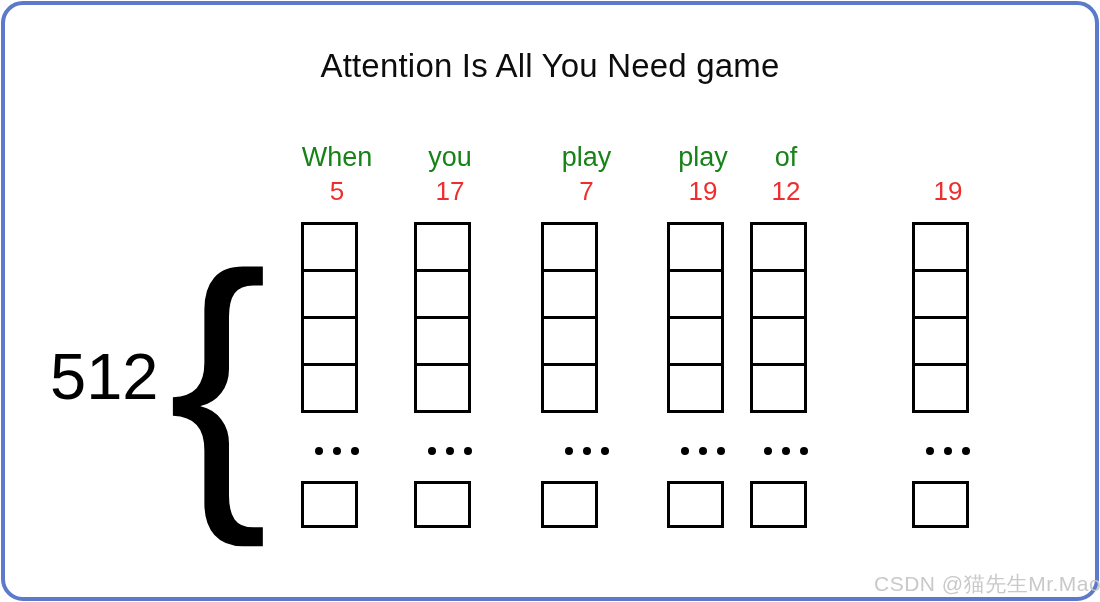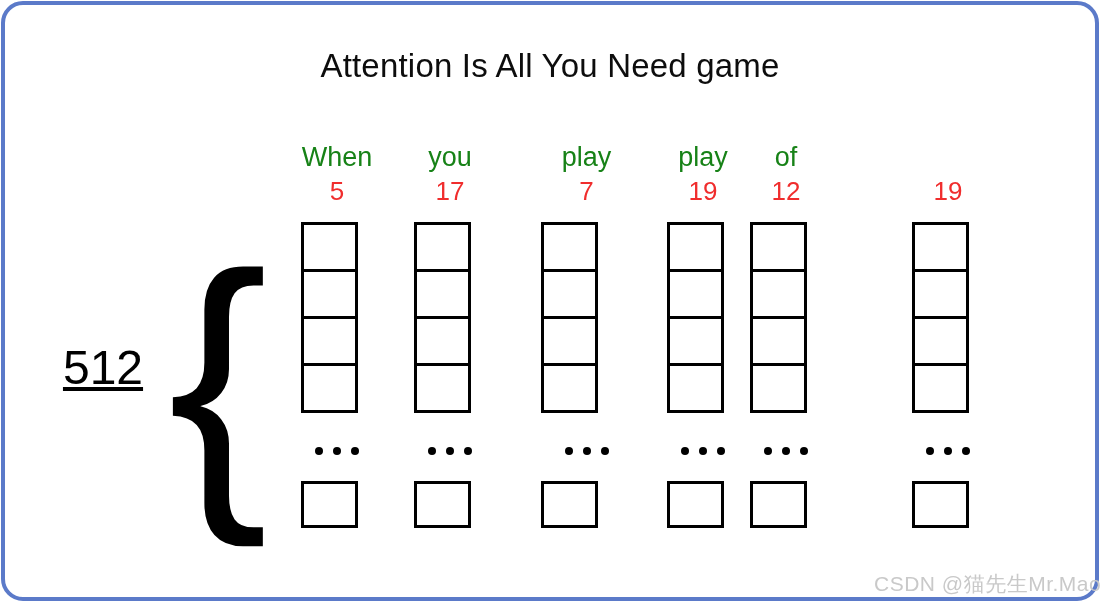--- a/index.html
+++ b/index.html
@@ -10,21 +10,21 @@
   .frame{
     position:absolute;inset:1px;border:4px solid #5b7ac9;border-radius:22px;
     pointer-events:none;
   }
   .title{
     position:absolute;top:47px;left:0;width:100%;text-align:center;
     font-size:33px;letter-spacing:.2px;color:#0d0d0d;
   }
   .dim-label{
     position:absolute;left:50px;top:344px;width:106px;text-align:center;
-    font-size:48px;color:#000;line-height:1;text-decoration:underline;
+    font-size:65px;color:#000;line-height:1;
   }
   .brace{
     position:absolute;left:168px;top:238px;width:100px;height:284px;
     display:flex;align-items:center;justify-content:center;
     font-size:300px;line-height:1;color:#000;
   }
   .col{position:absolute;top:142px;width:72px;height:386px;}
   .word{
     position:absolute;top:0;left:50%;transform:translateX(-50%);
     white-space:nowrap;font-size:27px;color:#178217;

